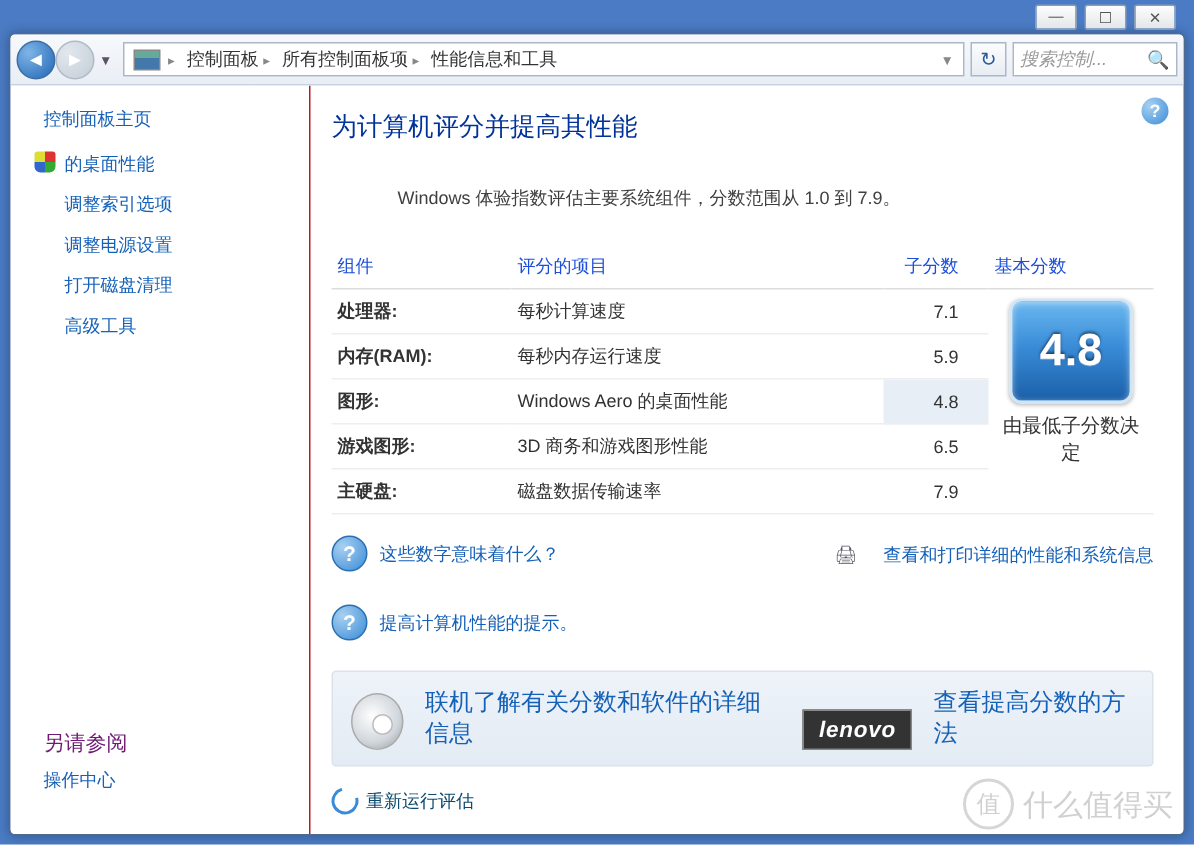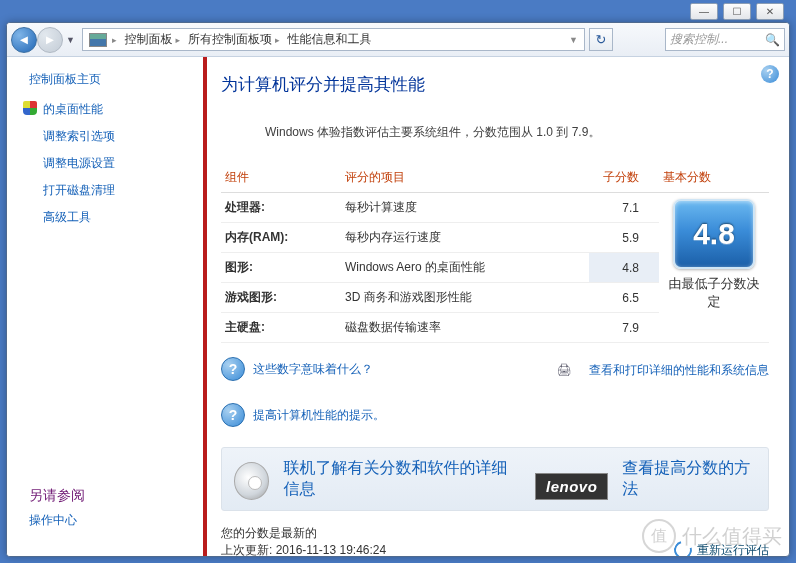--- a/index.html
+++ b/index.html
@@ -7,34 +7,34 @@
 .wchrome { position:absolute; top:3px; right:12px; display:flex; gap:5px; z-index:20; }
 .wbtn { width:28px; height:17px; background:linear-gradient(#fdfdfd,#e3e6ea); border:1px solid #8a9db5; border-radius:2px; display:flex; align-items:center; justify-content:center; font-size:10px; color:#555; cursor:default; }
 .window { position:absolute; top:22px; left:6px; right:6px; bottom:6px; background:#fff; border:1px solid #4f6a8f; border-radius:4px; box-shadow:0 0 8px rgba(0,0,0,.3); display:flex; flex-direction:column; overflow:hidden; }
 .navbar { height:34px; background:linear-gradient(#f7f9fc,#e9eef5); border-bottom:1px solid #c6d2e1; display:flex; align-items:center; padding:0 4px; gap:4px; }
 .navarrows { display:flex; align-items:center; }
 .rndbtn { width:26px; height:26px; border-radius:50%; background:radial-gradient(circle at 30% 30%,#7fb5e8,#2166b5); border:1px solid #3b6fa3; display:flex; align-items:center; justify-content:center; color:#fff; font-size:13px; }
 .rndbtn.dis { background:radial-gradient(circle at 30% 30%,#e2e8ee,#c3ccd6); border-color:#b0b9c4; color:#fff; }
 .addrbar { flex:1; height:23px; background:#fff; border:1px solid #a9b7c9; display:flex; align-items:center; padding:0 2px; font-size:12px; color:#333; }
 .crumb { padding:0 4px; display:flex; align-items:center; gap:3px; cursor:default; }
 .sep { color:#888; font-size:9px; }
-.searchbox { width:120px; height:23px; background:#fff; border:1px solid #a9b7c9; display:flex; align-items:center; padding:0 4px; font-size:12px; color:#999; font-style:italic; gap:4px;margin-left:48px; }
+.searchbox { width:110px; height:23px; background:#fff; border:1px solid #a9b7c9; display:flex; align-items:center; padding:0 4px; font-size:12px; color:#999; font-style:italic; gap:4px; }
 .refreshbtn { width:24px; height:23px; border:1px solid #a9b7c9; background:linear-gradient(#fbfcfd,#e8edf3); display:flex; align-items:center; justify-content:center; color:#2a5a9a; font-size:13px; }
 .body { flex:1; display:flex; overflow:hidden; }
-.sidebar { width:200px; background:#fff; padding:14px 8px; display:flex; flex-direction:column; gap:4px; font-size:12px; border-right:4px solid #b91c1c;}
+.sidebar { width:200px; background:#fff; padding:14px 8px; display:flex; flex-direction:column; gap:4px; font-size:12px; border-right:1px solid #b91c1c;}
 .sidehdr { color:#1561b8; font-size:12px; margin-bottom:6px; padding-left:14px; }
 .sidelink { color:#1561b8; padding:3px 0 3px 28px; cursor:default; position:relative; }
 .sidelink.shield::before { content:''; position:absolute; left:8px; top:3px; width:14px; height:14px; background:conic-gradient(#d33 0 25%,#3a3 25% 50%,#36c 50% 75%,#dd3 75%); border-radius:2px 2px 4px 4px; }
 .seealso { margin-top:auto; padding-bottom:10px;}
 .seealso-hdr { color:#701a75; font-size:14px; padding-left:14px; margin-bottom:4px; }
 .content { flex:1; padding:16px 20px 8px 14px; position:relative; overflow:auto; }
 .h1 { color:#003399; font-size:17px; font-weight:400; margin-bottom:28px; }
 .desc { font-size:12px; color:#404040; margin-bottom:22px;margin-left:44px; }
 .tbl { width:100%; border-collapse:collapse; font-size:12px; }
-.tbl th { text-align:left; font-weight:400; color:#c2410c; padding:6px 4px; border-bottom:1px solid #ddd; }
+.tbl th { text-align:left; font-weight:400; color:#1d4ed8; padding:6px 4px; border-bottom:1px solid #ddd; }
 .tbl th.c, .tbl td.c { text-align:left; }
 .tbl th.r, .tbl td.r { text-align:right; padding-right:20px;}
 .tbl td { padding:6px 4px; border-bottom:1px solid #eee; color:#333; }
 .tbl td.bold { font-weight:700; }
 .tbl td.hi { background:#e8eef6; }
 .scorebox { width:110px; text-align:center; vertical-align:top; padding:6px;}
 .badge { width:82px; height:70px; margin:0 auto 6px; border-radius:8px; background:linear-gradient(#6ab8f0 0%,#3a8cd8 45%,#1b5fa8 100%); border:2px solid #cfe5f5; display:flex; align-items:center; justify-content:center; position:relative; box-shadow:inset 0 1px 4px rgba(255,255,255,.5), 0 1px 3px rgba(0,0,0,.3); }
 .badge-txt { font-size:30px; font-weight:700; color:#fff; text-shadow:0 -1px 2px rgba(0,0,0,.5), 0 1px 0 rgba(255,255,255,.3); }
 .badge-lbl { font-size:13px; color:#333; }
 .linkrow { display:flex; align-items:center; gap:8px; margin:8px 0; font-size:12px; }
@@ -179,24 +179,20 @@
       </div>
 
       <div class="panel">
         <div class="cdico"></div>
         <span class="lk">联机了解有关分数和软件的详细信息</span>
         <div class="lenovo">lenovo</div>
         <span class="lk">查看提高分数的方法</span>
       </div>
 
       <div class="footer">
-        <div>
-          <div>您的分数是最新的</div>
-          <div>上次更新: 2016-11-13 19:46:24</div>
-        </div>
         <div class="refreshlk">
           <span>重新运行评估</span>
         </div>
       </div>
     </div>
   </div>
 </div>
 
 <div class="wm">
   <div class="wm-c">值</div>

